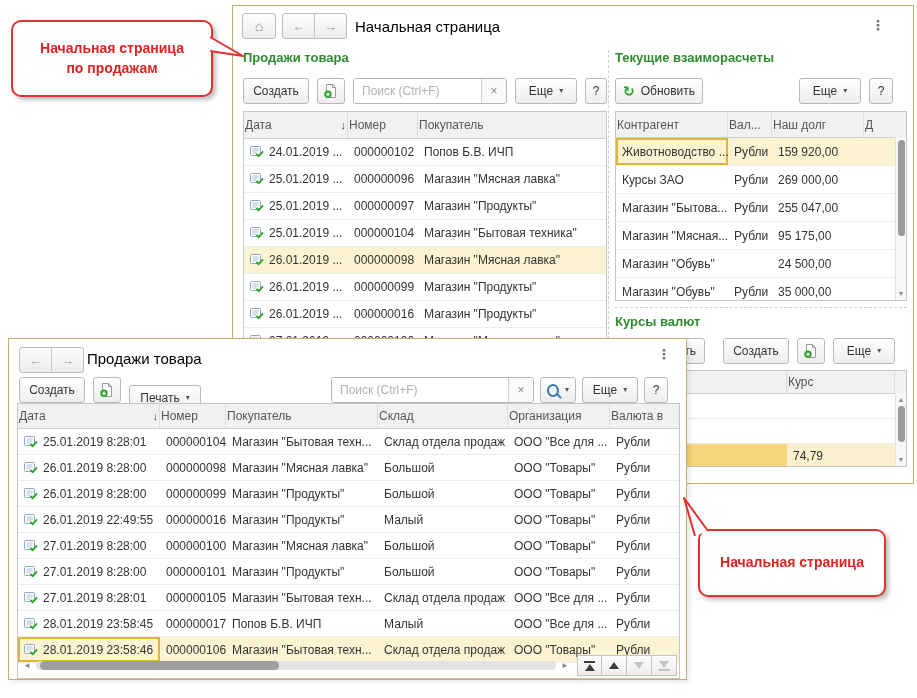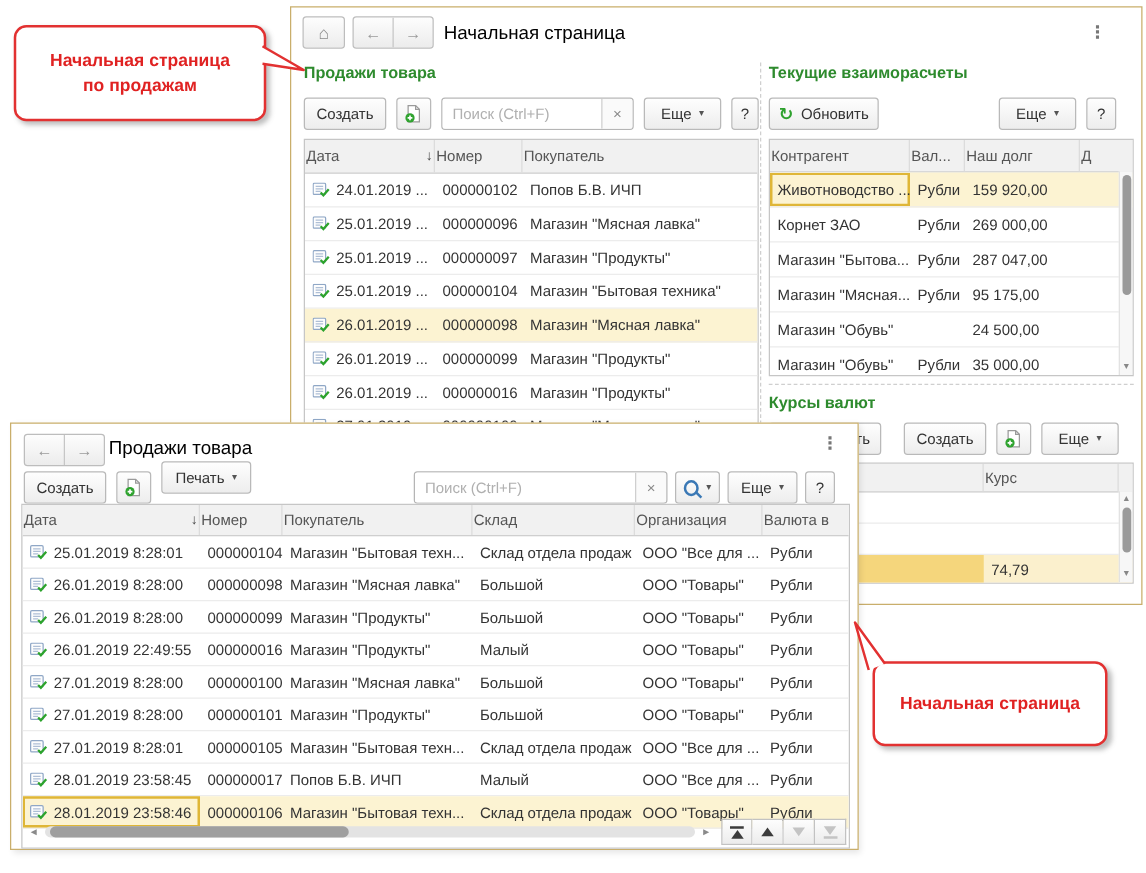--- a/index.html
+++ b/index.html
@@ -337,40 +337,40 @@
             <span>Рубли</span>
           </div>
           <div class="num">
             <span>159 920,00</span>
           </div>
           <div></div>
         </div>
 
         <div class="trow settle-grid">
           <div>
-            <span>Корнет ЗАО</span>
+            <span>Курсы ЗАО</span>
           </div>
           <div>
             <span>Рубли</span>
           </div>
           <div class="num">
             <span>269 000,00</span>
           </div>
           <div></div>
         </div>
 
         <div class="trow settle-grid">
           <div>
             <span>Магазин "Бытова...</span>
           </div>
           <div>
             <span>Рубли</span>
           </div>
           <div class="num">
-            <span>287 047,00</span>
+            <span>255 047,00</span>
           </div>
           <div></div>
         </div>
 
         <div class="trow settle-grid">
           <div>
             <span>Магазин "Мясная...</span>
           </div>
           <div>
             <span>Рубли</span>
@@ -494,21 +494,21 @@
       <span>Создать</span>
     </div>
   <div class="btn iconbtn" style="left:84px;top:38px;">
     <svg width="16" height="16" viewBox="0 0 16 16">
         <path d="M3.5 1.5 h6 l3 3 v10 h-9 z" fill="#fff" stroke="#9a9a9a"></path>
         <path d="M9.5 1.5 v3 h3" fill="none" stroke="#9a9a9a"></path>
         <circle cx="5" cy="11.3" r="3.7" fill="#2fa32f"></circle>
         <path d="M5 9.4 v3.8 M3.1 11.3 h3.8" stroke="#fff" stroke-width="1.3"></path>
       </svg>
   </div>
-  <div class="btn" style="left:120px;top:30px;width:72px;">
+  <div class="btn" style="left:120px;top:46px;width:72px;">
       <span>Печать</span>
       <span class="arr">▾</span>
     </div>
   <div class="search" style="left:322px;top:38px;width:203px;">
     <input type="text" placeholder="Поиск (Ctrl+F)" style="">
     <div class="clearseg">
         <span>×</span>
       </div>
   </div>
   <div class="btn" style="left:531px;top:38px;width:36px;padding:0 6px;">

